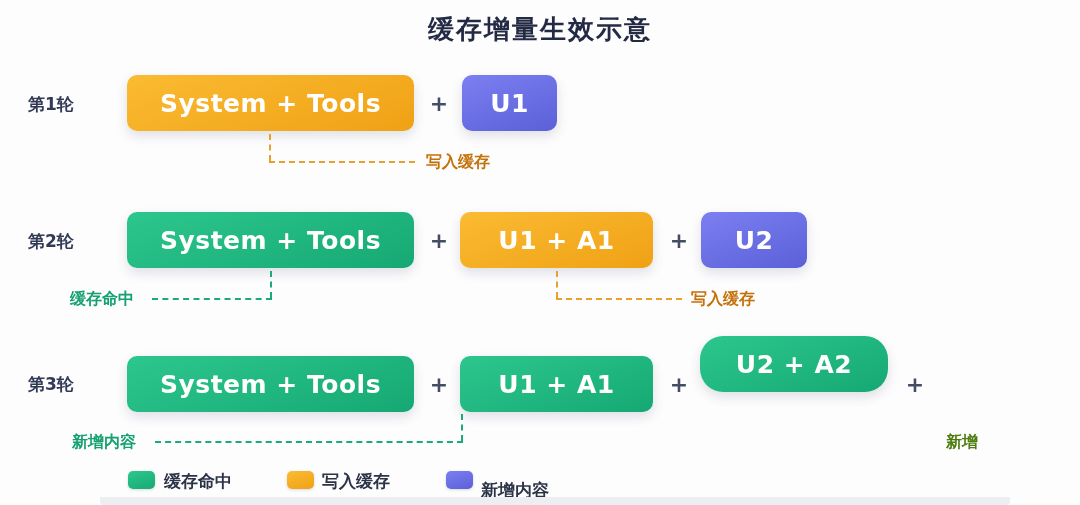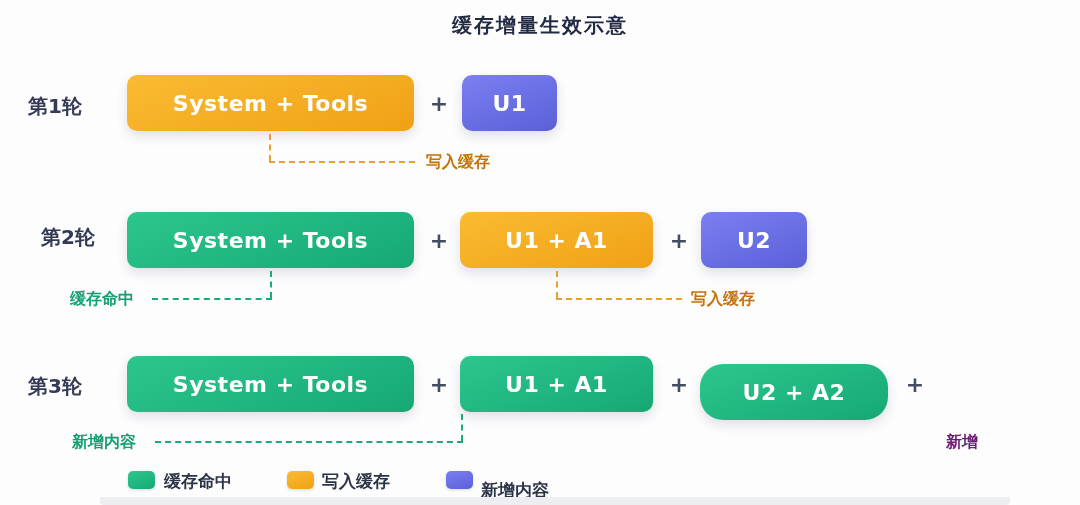--- a/index.html
+++ b/index.html
@@ -5,54 +5,54 @@
   * { margin: 0; padding: 0; box-sizing: border-box; }
   html, body { background: #fdfdfe; }
   body {
     font-family: "DejaVu Sans", "Liberation Sans", sans-serif;
     width: 1080px; height: 505px; overflow: hidden; position: relative;
   }
   .stage { position: absolute; inset: 0; background: #fdfdfe; }
 
   .title {
     position: absolute; top: 12px; left: 0; width: 100%;
-    text-align: center; font-size: 20px; font-weight: bold; color: #232a43;
+    text-align: center; font-size: 26px; font-weight: bold; color: #232a43;
     letter-spacing: 2px;
   }
 
   .row-label {
     position: absolute; left: 28px; width: 80px;
-    font-size: 20px; font-weight: bold; color: #333a56;
+    font-size: 17px; font-weight: bold; color: #333a56;
   }
 
   .box {
     position: absolute; height: 56px; border-radius: 10px;
     display: flex; align-items: center; justify-content: center;
-    color: #ffffff; font-size: 22px; font-weight: bold; letter-spacing: .5px;
+    color: #ffffff; font-size: 25px; font-weight: bold; letter-spacing: .5px;
     box-shadow: 0 5px 12px rgba(40,50,80,.14);
     text-align: right;
   }
   .box.write { background: linear-gradient(160deg, #fabb32 0%, #f0a115 100%); }
   .box.hit   { background: linear-gradient(160deg, #2cc78d 0%, #16a874 100%); }
   .box.new   { background: linear-gradient(160deg, #7b7ff1 0%, #5b60d8 100%); }
 
   .plus {
     position: absolute; width: 24px; text-align: center;
     font-size: 22px; font-weight: 600; color: #454d63;
   }
 
   .dash-v { position: absolute; width: 0; border-left: 2px dashed; }
   .dash-h { position: absolute; height: 0; border-top: 2px dashed; }
   .dash-orange { border-color: #e8a02e; }
   .dash-green  { border-color: #1aab78; }
 
   .conn-label { position: absolute; font-size: 16px; font-weight: bold; white-space: nowrap; }
   .lbl-orange { color: #c4710a; }
   .lbl-green  { color: #15a06f; }
-  .lbl-purple { color: #701a75; }
+  .lbl-purple { color: #4d7c0f; }
 
   .legend-swatch {
     position: absolute; top: 471px; width: 27px; height: 18px; border-radius: 5px;
     box-shadow: 0 1px 3px rgba(40,50,80,.18);
   }
   .sw-hit   { background: linear-gradient(160deg, #2cc78d, #17aa75); }
   .sw-write { background: linear-gradient(160deg, #fabb32, #f0a115); }
   .sw-new   { background: linear-gradient(160deg, #7b7ff1, #5b60d8); }
   .legend-text {
     position: absolute; top: 470px; font-size: 17px; font-weight: 600; color: #2b3346;
@@ -75,21 +75,21 @@
     <span>System + Tools</span>
   </div>
   <div class="plus" style="top:91px; left:427px;">+</div>
   <div class="box new" style="top:75px; left:462px; width:95px;">
     <span>U1</span>
   </div>
   <div class="dash-v dash-orange" style="left:269px; top:134px; height:27px;"></div>
   <div class="dash-h dash-orange" style="left:269px; top:161px; width:146px;"></div>
   <div class="conn-label lbl-orange" style="left:426px; top:152px;">写入缓存</div>
 
-  <div class="row-label" style="top:224px;text-align:center;">第2轮</div>
+  <div class="row-label" style="top:230px;">第2轮</div>
   <div class="box hit" style="top:212px; left:127px; width:287px;">
     <span>System + Tools</span>
   </div>
   <div class="plus" style="top:228px; left:427px;">+</div>
   <div class="box write" style="top:212px; left:460px; width:193px;">
     <span>U1 + A1</span>
   </div>
   <div class="plus" style="top:228px; left:667px;">+</div>
   <div class="box new" style="top:212px; left:701px; width:106px;">
     <span>U2</span>
@@ -103,21 +103,21 @@
 
   <div class="row-label" style="top:373px;">第3轮</div>
   <div class="box hit" style="top:356px; left:127px; width:287px;">
     <span>System + Tools</span>
   </div>
   <div class="plus" style="top:372px; left:427px;">+</div>
   <div class="box hit" style="top:356px; left:460px; width:193px;">
     <span>U1 + A1</span>
   </div>
   <div class="plus" style="top:372px; left:667px;">+</div>
-  <div class="box hit" style="top:364px; left:700px; width:188px;border-radius:23px;">
+  <div class="box hit" style="top:336px; left:700px; width:188px;border-radius:23px;">
     <span>U2 + A2</span>
   </div>
   <div class="plus" style="top:372px; left:903px;">+</div>
   <div class="dash-v dash-green" style="left:461px; top:414px; height:27px;"></div>
   <div class="dash-h dash-green" style="left:155px; top:441px; width:308px;"></div>
   <div class="conn-label lbl-green" style="left:72px; top:432px;">新增内容</div>
   <div class="conn-label lbl-purple" style="left:946px; top:432px;">新增</div>
 
   <div class="legend-swatch sw-hit" style="left:128px;"></div>
   <div class="legend-text" style="left:164px;">缓存命中</div>

